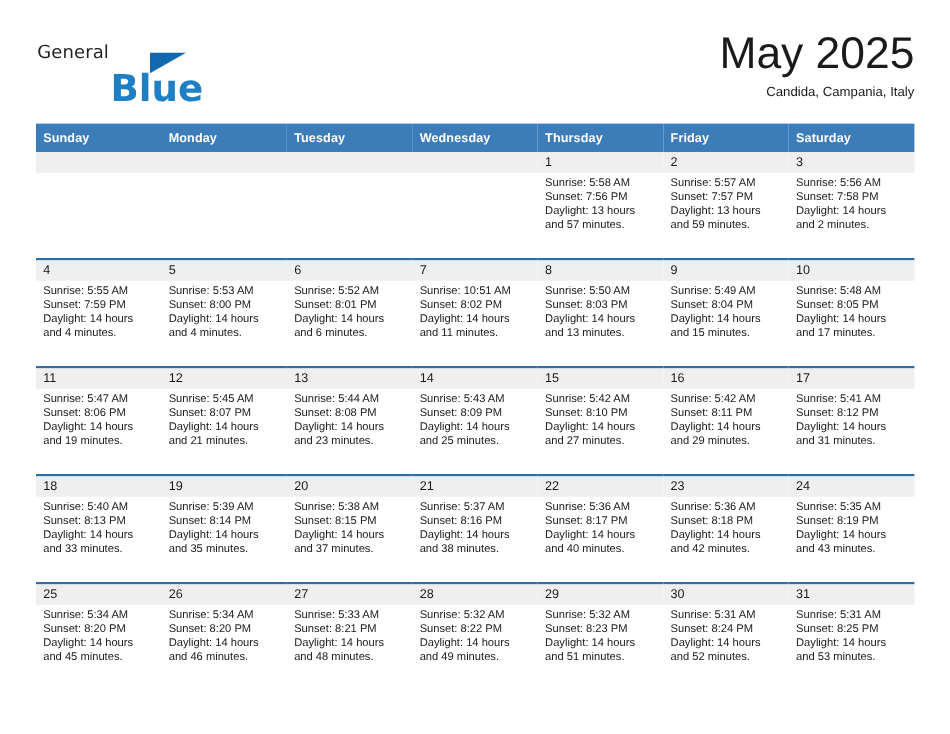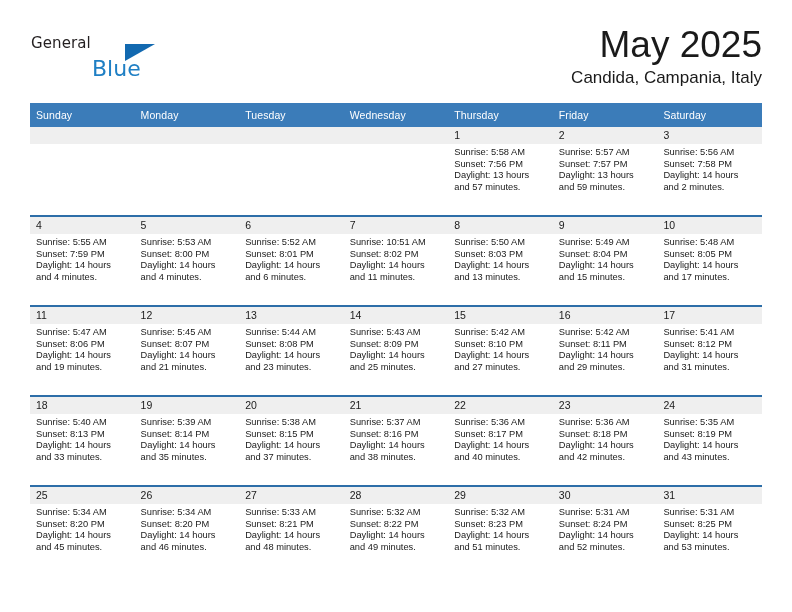--- a/index.html
+++ b/index.html
@@ -43,24 +43,24 @@
     font-size: 15px;
     letter-spacing: 0.1px;
     color: #231f20;
     font-family: "DejaVu Sans", sans-serif;
     font-weight: 400;
   }
   .logo-blue {
     position: absolute;
     left: 62px;
     top: 22px;
-    font-size: 22px;
+    font-size: 31px;
     color: #1f7fc4;
     font-family: "DejaVu Sans", sans-serif;
-    font-weight: 400;
+    font-weight: 700;
   }
   .logo-triangle {
     position: absolute;
     left: 95px;
     top: 10px;
     width: 0;
     height: 0;
     border-left: 30px solid #1269b0;
     border-bottom: 17px solid transparent;
     border-top: 0 solid transparent;
@@ -75,41 +75,41 @@
   .cal-title {
     font-size: 37px;
     color: #1a1a1a;
     font-family: "Liberation Sans", sans-serif;
     font-weight: 400;
     line-height: 34px;
     white-space: nowrap;
   }
   .cal-subtitle {
     margin-top: 7px;
-    font-size: 17px;
+    font-size: 11px;
     color: #1a1a1a;
     font-family: "Liberation Sans", sans-serif;
     line-height: 17px;
     white-space: nowrap;
   }
 
   
   .calendar {
     position: absolute;
     left: 30px;
     top: 103px;
     width: 732px;
     border-collapse: collapse;
     table-layout: fixed;
   }
   .calendar th {
     background: #3b7cb9;
     color: #ffffff;
     font-size: 10.5px;
-    font-weight: normal;
+    font-weight: bold;
     text-align: left;
     padding: 6px 0 6px 6px;
     height: 10px;
     font-family: "Liberation Sans", sans-serif;
     letter-spacing: 0.1px;
   }
   .calendar td {
     vertical-align: top;
     padding: 0;
     border-top: 2px solid #2d6ea8;

